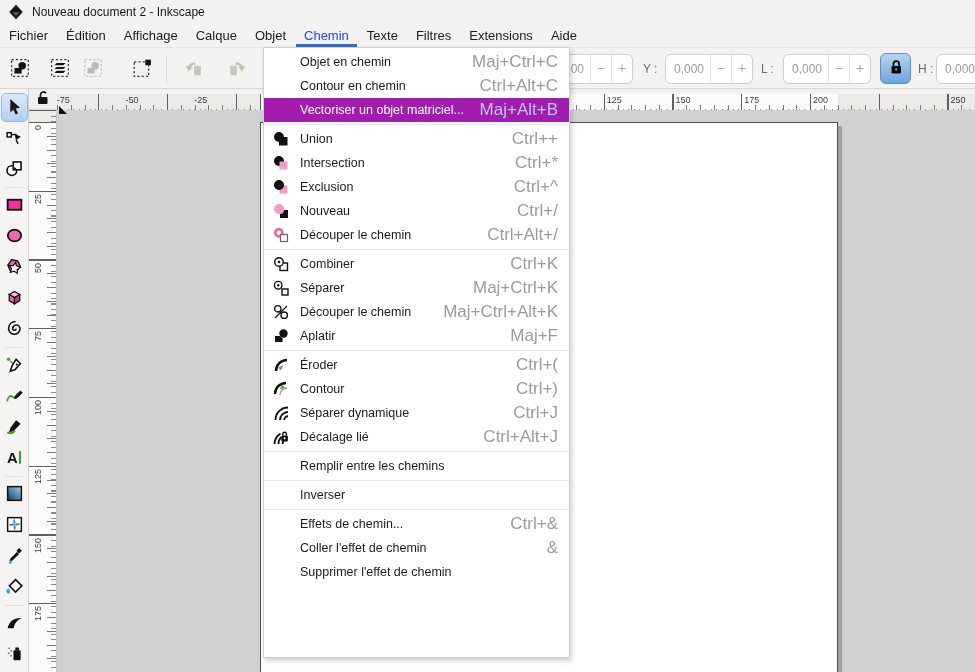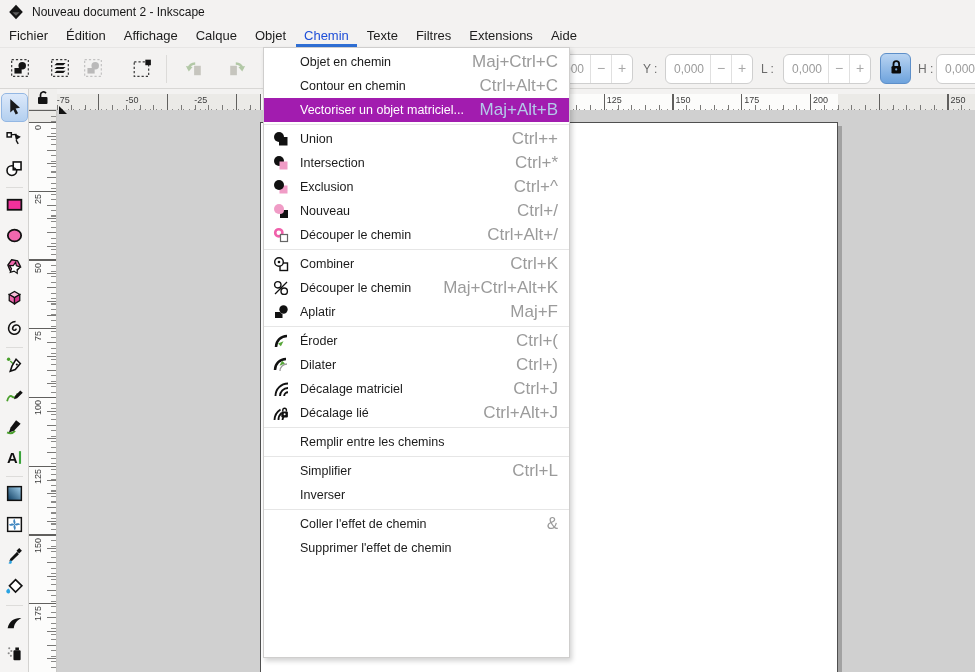--- a/index.html
+++ b/index.html
@@ -426,20 +426,29 @@
         <span class="mic"><svg viewBox="0 0 16 16">
             <rect x="7" y="7" width="7.5" height="7.5" fill="#fff" stroke="#111" stroke-width="1.4"></rect>
             <circle cx="6" cy="6" r="4.3" fill="#fff" stroke="#111" stroke-width="1.4"></circle>
             <circle cx="6" cy="6" r="1.3" fill="#111"></circle>
           </svg></span>
         <span class="ml">Combiner</span>
         <span class="ms">Ctrl+K</span>
       </div>
       <div class="mi">
         <span class="mic"><svg viewBox="0 0 16 16">
+            <circle cx="5.2" cy="5.2" r="3.8" fill="#fff" stroke="#111" stroke-width="1.4"></circle>
+            <circle cx="5.2" cy="5.2" r="1.2" fill="#111"></circle>
+            <rect x="9" y="9" width="6" height="6" fill="#fff" stroke="#111" stroke-width="1.4"></rect>
+          </svg></span>
+        <span class="ml">Séparer</span>
+        <span class="ms">Maj+Ctrl+K</span>
+      </div>
+      <div class="mi">
+        <span class="mic"><svg viewBox="0 0 16 16">
             <path d="M14 2 2 14" stroke="#111" stroke-width="1.2"></path>
             <circle cx="4.8" cy="4.8" r="3.2" fill="#fff" stroke="#111" stroke-width="1.4"></circle>
             <circle cx="11.2" cy="11.2" r="3.2" fill="#fff" stroke="#111" stroke-width="1.4"></circle>
           </svg></span>
         <span class="ml">Découper le chemin</span>
         <span class="ms">Maj+Ctrl+Alt+K</span>
       </div>
       <div class="mi">
         <span class="mic"><svg viewBox="0 0 16 16">
             <path d="M2 14V8h5l2.5 2.5V14z" fill="#111"></path>
@@ -456,30 +465,30 @@
           </svg></span>
         <span class="ml">Éroder</span>
         <span class="ms">Ctrl+(</span>
       </div>
       <div class="mi">
         <span class="mic"><svg viewBox="0 0 16 16">
             <path d="M2 13A11 11 0 0 1 13 2" fill="none" stroke="#111" stroke-width="2.5"></path>
             <path d="M7 14a7 7 0 0 1 7-7" fill="none" stroke="#9a9a9a" stroke-width="1.3"></path>
             <path d="M12 6.5 6.5 8.7l2.6-5z" fill="#57a639"></path>
           </svg></span>
-        <span class="ml">Dilater</span>
+        <span class="ml">Contour</span>
         <span class="ms">Ctrl+)</span>
       </div>
       <div class="mi">
         <span class="mic"><svg viewBox="0 0 16 16">
             <path d="M2.5 15A12.5 12.5 0 0 1 15 2.5" fill="none" stroke="#111" stroke-width="1.9"></path>
             <path d="M7 15a8 8 0 0 1 8-8" fill="none" stroke="#111" stroke-width="1.9"></path>
             <path d="M11.2 15a3.8 3.8 0 0 1 3.8-3.8" fill="none" stroke="#111" stroke-width="1.9"></path>
           </svg></span>
-        <span class="ml">Décalage matriciel</span>
+        <span class="ml">Séparer dynamique</span>
         <span class="ms">Ctrl+J</span>
       </div>
       <div class="mi">
         <span class="mic"><svg viewBox="0 0 16 16">
             <path d="M1.5 15A13 13 0 0 1 7.5 4.5" fill="none" stroke="#111" stroke-width="1.8"></path>
             <path d="M5.5 15a9 9 0 0 1 3-7" fill="none" stroke="#111" stroke-width="1.8"></path>
             <path d="M9.5 15a5 5 0 0 1 1.2-3.2" fill="none" stroke="#111" stroke-width="1.8"></path>
             <path d="M9.8 6.5V5a1.8 1.8 0 0 1 3.6 0v1.5" fill="none" stroke="#111" stroke-width="1.4"></path>
             <rect x="8.3" y="6.5" width="6.6" height="6" rx="1" fill="#111"></rect>
             <circle cx="11.6" cy="9.3" r="1" fill="#fff"></circle>
@@ -489,31 +498,31 @@
       </div>
       <div class="msep"></div>
       <div class="mi">
         <span class="mic"></span>
         <span class="ml">Remplir entre les chemins</span>
         <span class="ms"></span>
       </div>
       <div class="msep"></div>
       <div class="mi">
         <span class="mic"></span>
-        <span class="ml">Simplifier</span>
-        <span class="ms">Ctrl+L</span>
-      </div>
-      <div class="mi">
-        <span class="mic"></span>
         <span class="ml">Inverser</span>
         <span class="ms"></span>
       </div>
       <div class="msep"></div>
       <div class="mi">
         <span class="mic"></span>
+        <span class="ml">Effets de chemin...</span>
+        <span class="ms">Ctrl+&amp;</span>
+      </div>
+      <div class="mi">
+        <span class="mic"></span>
         <span class="ml">Coller l'effet de chemin</span>
         <span class="ms">&amp;</span>
       </div>
       <div class="mi">
         <span class="mic"></span>
         <span class="ml">Supprimer l'effet de chemin</span>
         <span class="ms"></span>
       </div>
     </div>
 

